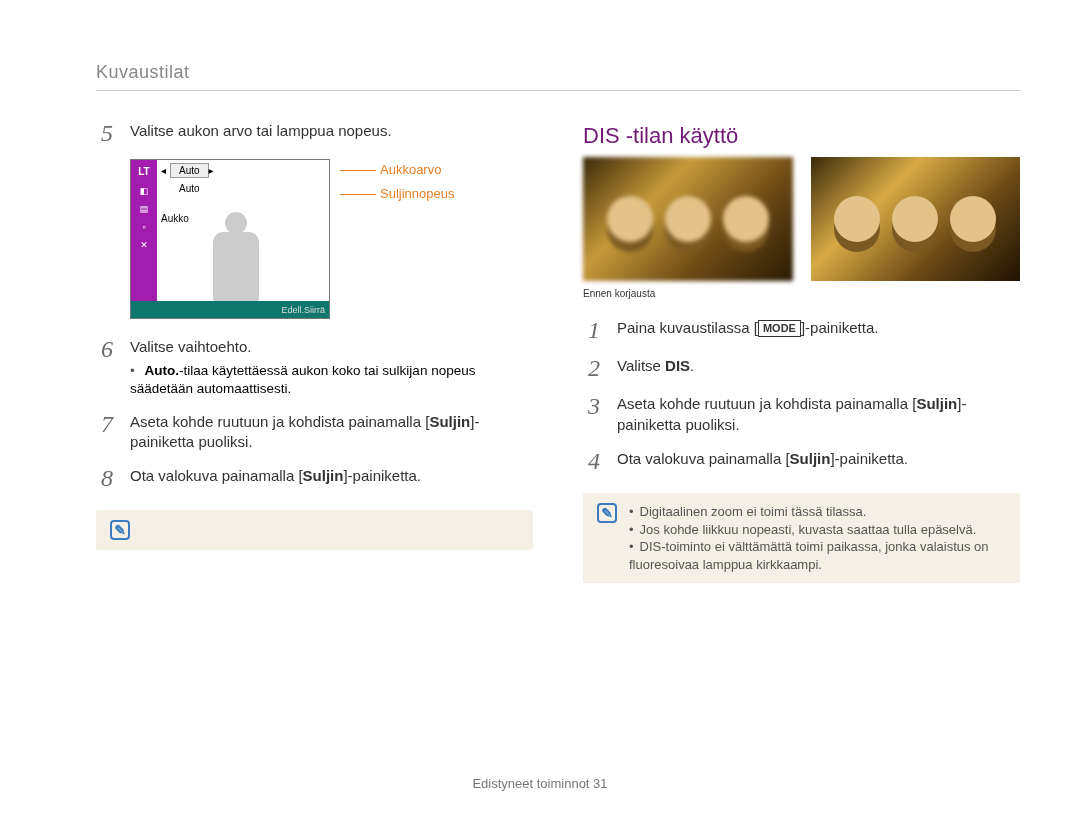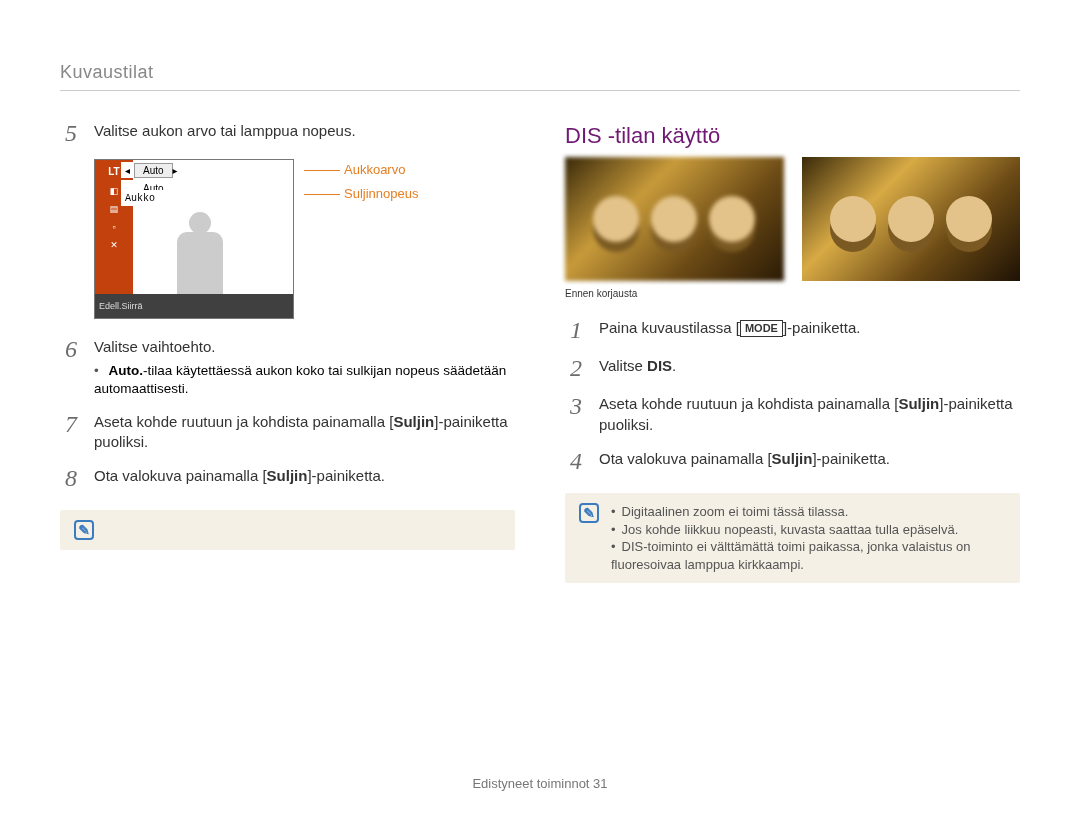--- a/index.html
+++ b/index.html
@@ -9,20 +9,21 @@
     height: 815px;
     font-family: Arial, Helvetica, sans-serif;
     color: #333;
     background: #fff;
     font-size: 15px;
     line-height: 1.35;
     position: relative;
   }
   .page {
     padding: 60px 60px 30px 60px;
+    margin-left: 36px;
   }
   .header-title {
     font-size: 18px;
     font-weight: 300;
     color: #888;
     letter-spacing: 0.5px;
     margin-bottom: 6px;
   }
   hr.sep {
     border: none;
@@ -59,23 +60,23 @@
   .mock-screen {
     width: 200px;
     height: 160px;
     border: 1px solid #777;
     position: relative;
     background: #fff;
   }
   .ms-sidebar {
     position: absolute;
     left: 0; top: 0;
-    width: 38px;
+    width: 26px;
     bottom: 16px;
-    background: #c2410c;
+    background: #a21caf;
     color: #fff;
     display: flex;
     flex-direction: column;
     align-items: center;
     font-size: 9px;
     padding-top: 2px;
   }
   .ms-sidebar > div { margin: 3px 0; }
   .ms-lt { font-weight: bold; font-size: 10px; }
   .ms-row {
@@ -85,21 +86,21 @@
     height: 16px;
     display: flex;
     align-items: center;
     font-size: 10px;
     padding-left: 4px;
     color: #000;
     background: #fff;
   }
   .ms-row.r1 { top: 2px; }
   .ms-row.r2 { top: 20px; }
-  .ms-row.r3 { top: 30px; font-family: Liberation Mono, monospace; }
+  .ms-row.r3 { top: 50px; }
   .ms-box {
     border: 1px solid #999;
     padding: 0 8px;
     font-size: 10px;
     background: #eee;
     margin-left: 4px;
   }
   .ms-silhouette {
     position: absolute;
     bottom: 16px;
@@ -119,26 +120,26 @@
     content: "";
     position: absolute;
     top: 20px; left: 12px;
     width: 46px; height: 70px;
     background: #ccc;
     border-radius: 10px 10px 4px 4px;
   }
   .ms-footer {
     position: absolute;
     left: 0; right: 0; bottom: 0;
-    height: 24px;
-    background: #404040;
+    height: 17px;
+    background: #0f766e;
     color: #ddd;
     font-size: 9px;
     display: flex;
-    justify-content: flex-start;
+    justify-content: flex-end;
     align-items: center;
     padding: 0 4px;
   }
   .leaders {
     display: flex;
     flex-direction: column;
     font-size: 13px;
     color: #e67e22;
     gap: 6px;
     padding-top: 2px;

